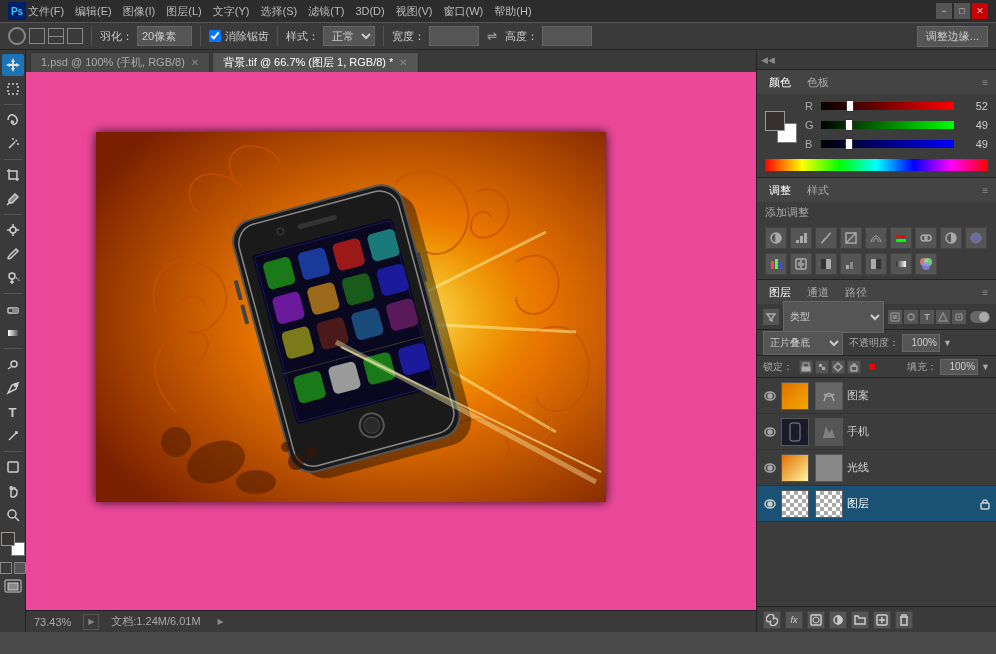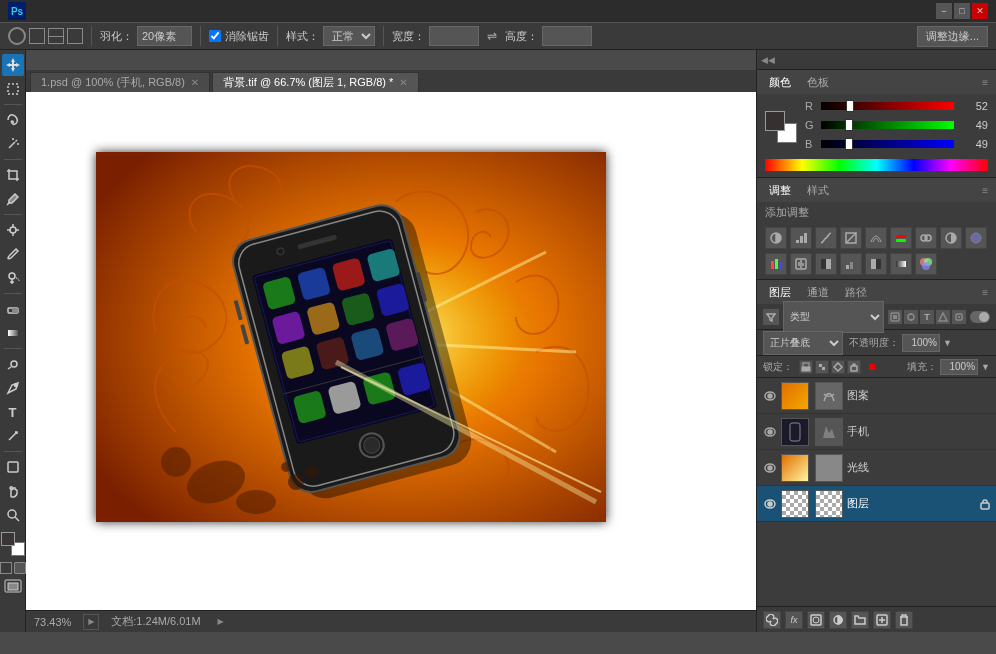--- a/index.html
+++ b/index.html
@@ -138,26 +138,25 @@
     .tool-divider {
       width: 18px;
       height: 1px;
       background: #555;
       margin: 2px 0;
     }
 
     
     #canvas-area {
       flex: 1;
-      background: #ffffff;
+      background: #ec4899;
       overflow: hidden;
       position: relative;
       display: flex;
       flex-direction: column;
-      margin-top: 20px;
     }
 
     
     #tabs-bar {
       background: #3a3a3a;
       height: 22px;
       display: flex;
       align-items: flex-end;
       padding: 0 4px;
     }
@@ -555,20 +554,33 @@
       position: relative;
       overflow: hidden;
     }
   </style>
 </head>
 <body>
 
 <div id="title-bar">
   <div id="title-bar-left">
     <div id="ps-icon">Ps</div>
+    <span id="title-text">
+      <span style="margin-right:8px;font-size:11px;color:#bbb;cursor:pointer;">文件(F)</span>
+      <span style="margin-right:8px;font-size:11px;color:#bbb;cursor:pointer;">编辑(E)</span>
+      <span style="margin-right:8px;font-size:11px;color:#bbb;cursor:pointer;">图像(I)</span>
+      <span style="margin-right:8px;font-size:11px;color:#bbb;cursor:pointer;">图层(L)</span>
+      <span style="margin-right:8px;font-size:11px;color:#bbb;cursor:pointer;">文字(Y)</span>
+      <span style="margin-right:8px;font-size:11px;color:#bbb;cursor:pointer;">选择(S)</span>
+      <span style="margin-right:8px;font-size:11px;color:#bbb;cursor:pointer;">滤镜(T)</span>
+      <span style="margin-right:8px;font-size:11px;color:#bbb;cursor:pointer;">3D(D)</span>
+      <span style="margin-right:8px;font-size:11px;color:#bbb;cursor:pointer;">视图(V)</span>
+      <span style="margin-right:8px;font-size:11px;color:#bbb;cursor:pointer;">窗口(W)</span>
+      <span style="margin-right:8px;font-size:11px;color:#bbb;cursor:pointer;">帮助(H)</span>
+    </span>
   </div>
   <div id="window-controls">
     <div class="win-btn">−</div>
     <div class="win-btn">□</div>
     <div class="win-btn close">✕</div>
   </div>
 </div>
 
 <div id="options-bar">
 

